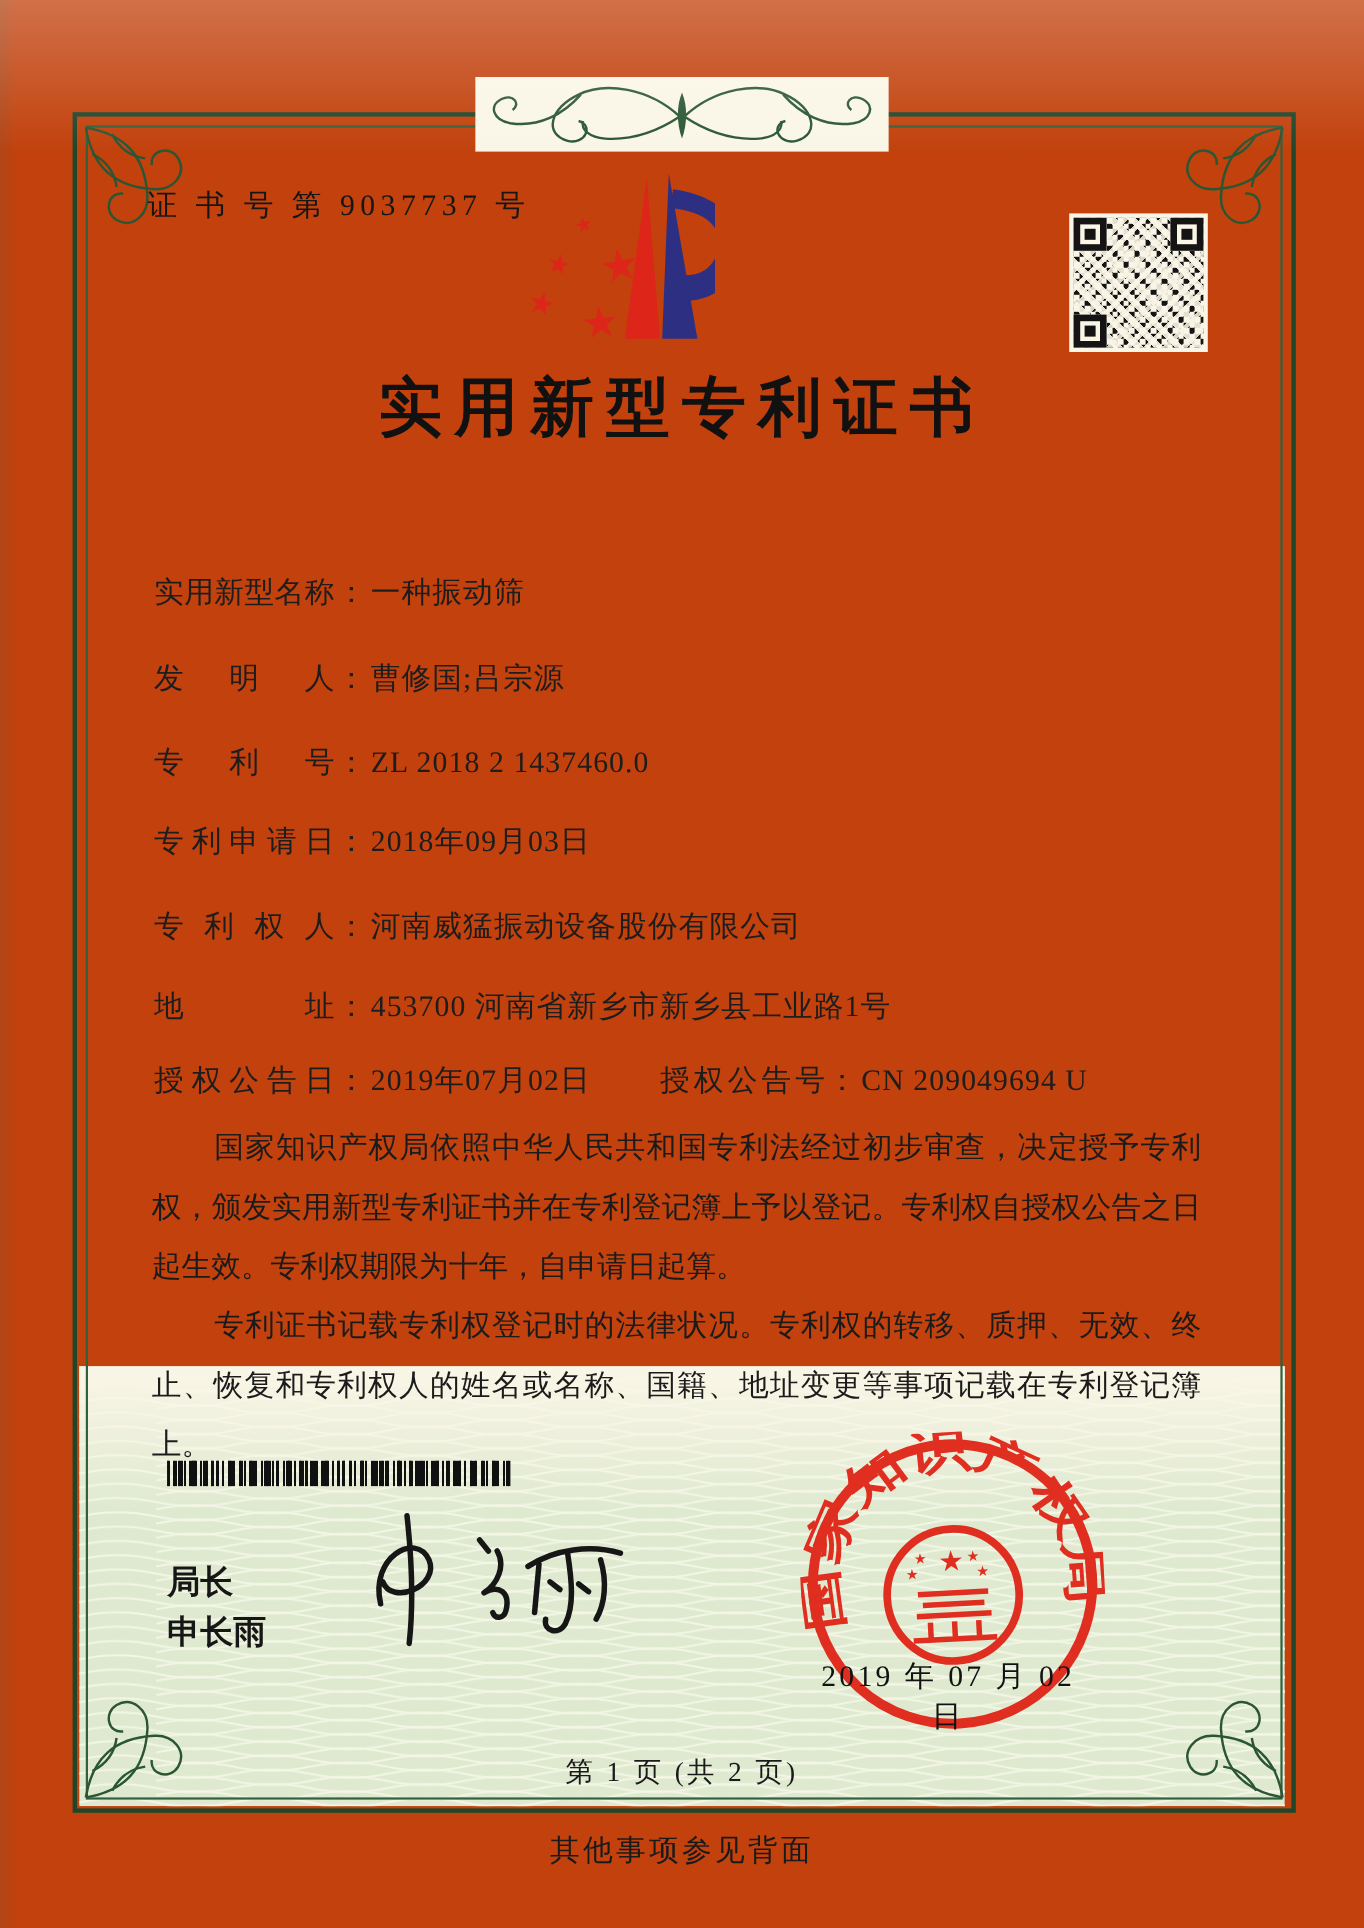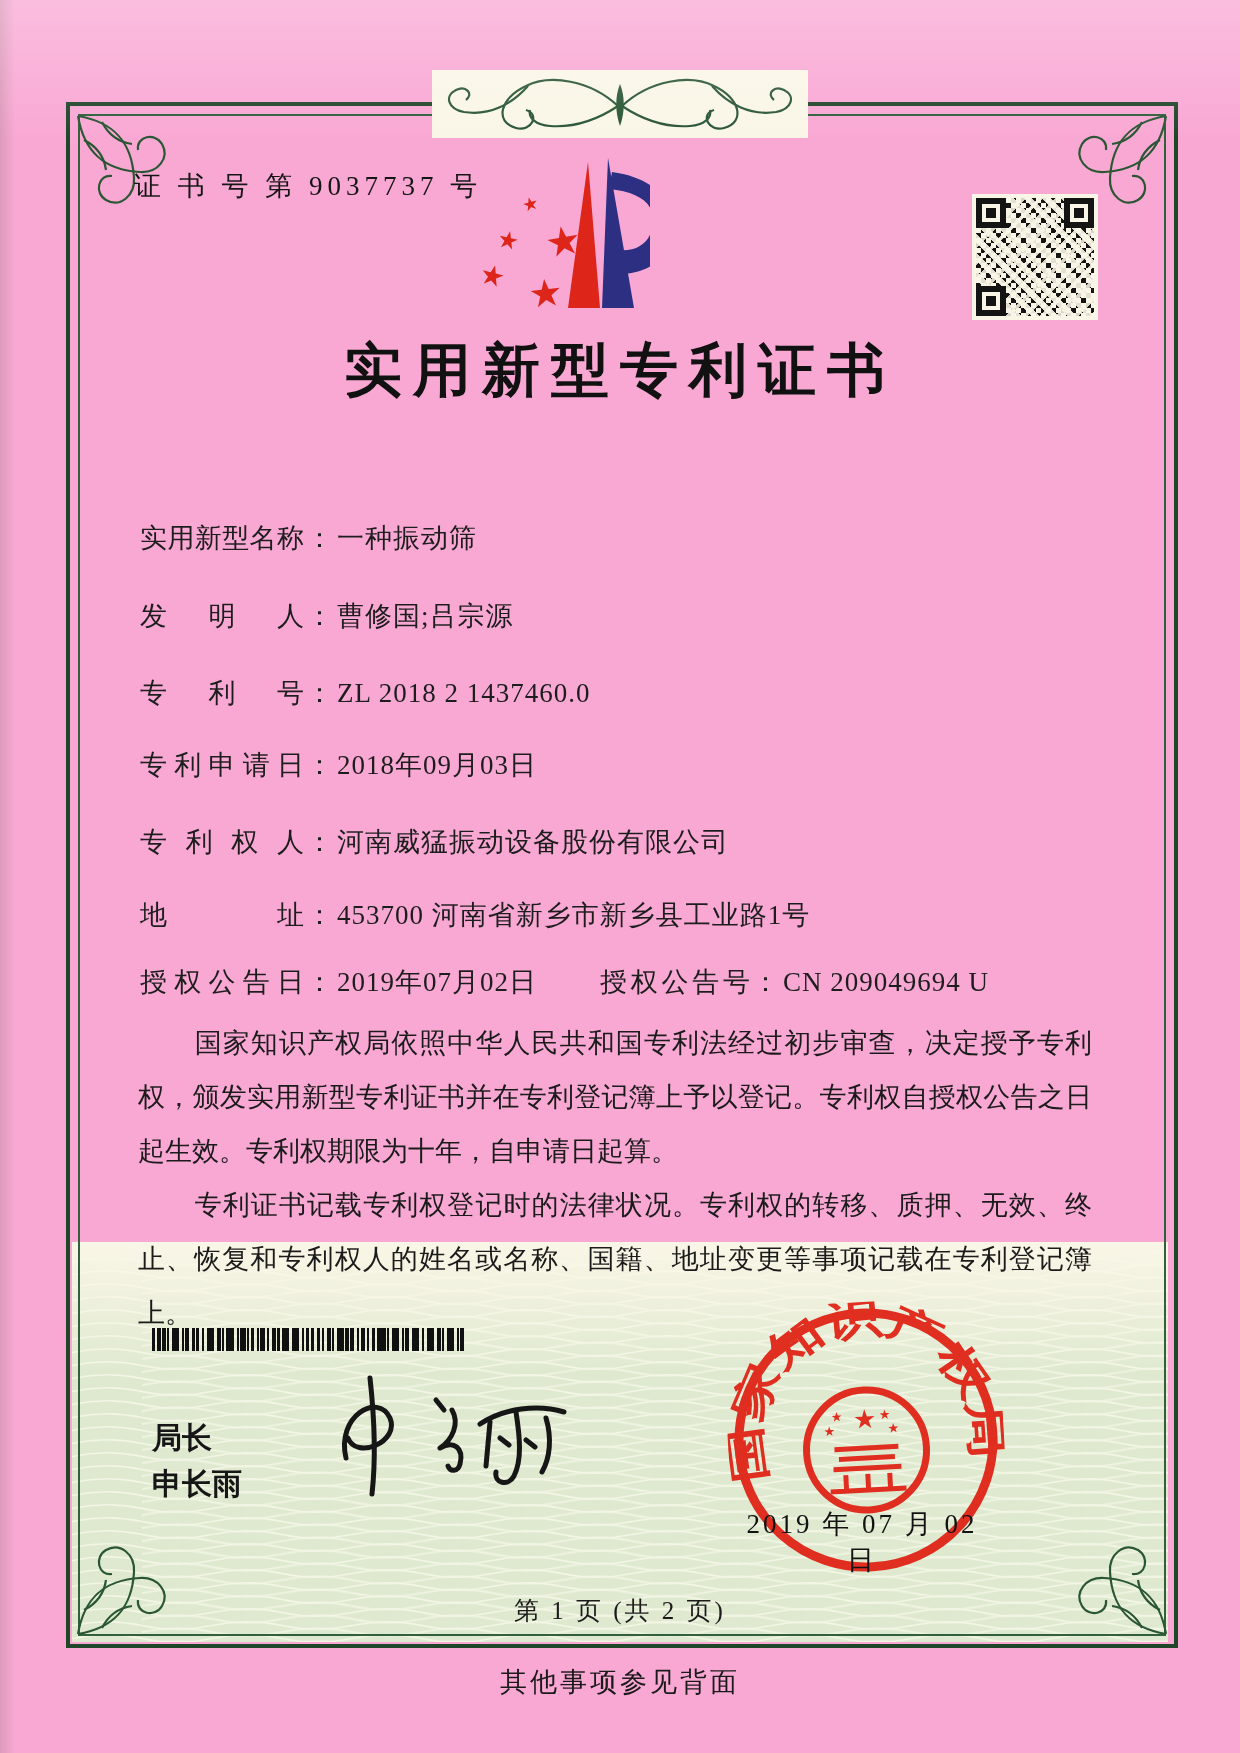--- a/index.html
+++ b/index.html
@@ -1,17 +1,17 @@
 <!DOCTYPE html>
 <html><head>
 <meta charset="utf-8">
 <style>
   html,body{margin:0;padding:0;background:#e8e4d4;}
   .page{position:relative;width:1240px;height:1753px;margin:0 auto;overflow:hidden;
-        background:#f9a8d4;font-family:"Liberation Serif",serif;color:#1c1c1c;}
+        background:#c2410c;font-family:"Liberation Serif",serif;color:#1c1c1c;}
   .page::after{content:"";position:absolute;inset:0;pointer-events:none;
         background:linear-gradient(180deg,rgba(255,255,255,.25),rgba(0,0,0,0) 8%),
                    linear-gradient(90deg,rgba(90,90,70,.18),rgba(0,0,0,0) 1.2%);}
   
   .frame{position:absolute;left:66px;right:62px;top:102px;bottom:105px;
          border:4px solid #20462a;}
   .frame-inner{position:absolute;inset:8px;border:2px solid #30603c;}
   .corner{position:absolute;width:104px;height:104px;}
   .corner.tl{left:74px;top:112px;}
   .corner.tr{right:70px;top:112px;transform:scaleX(-1);}

